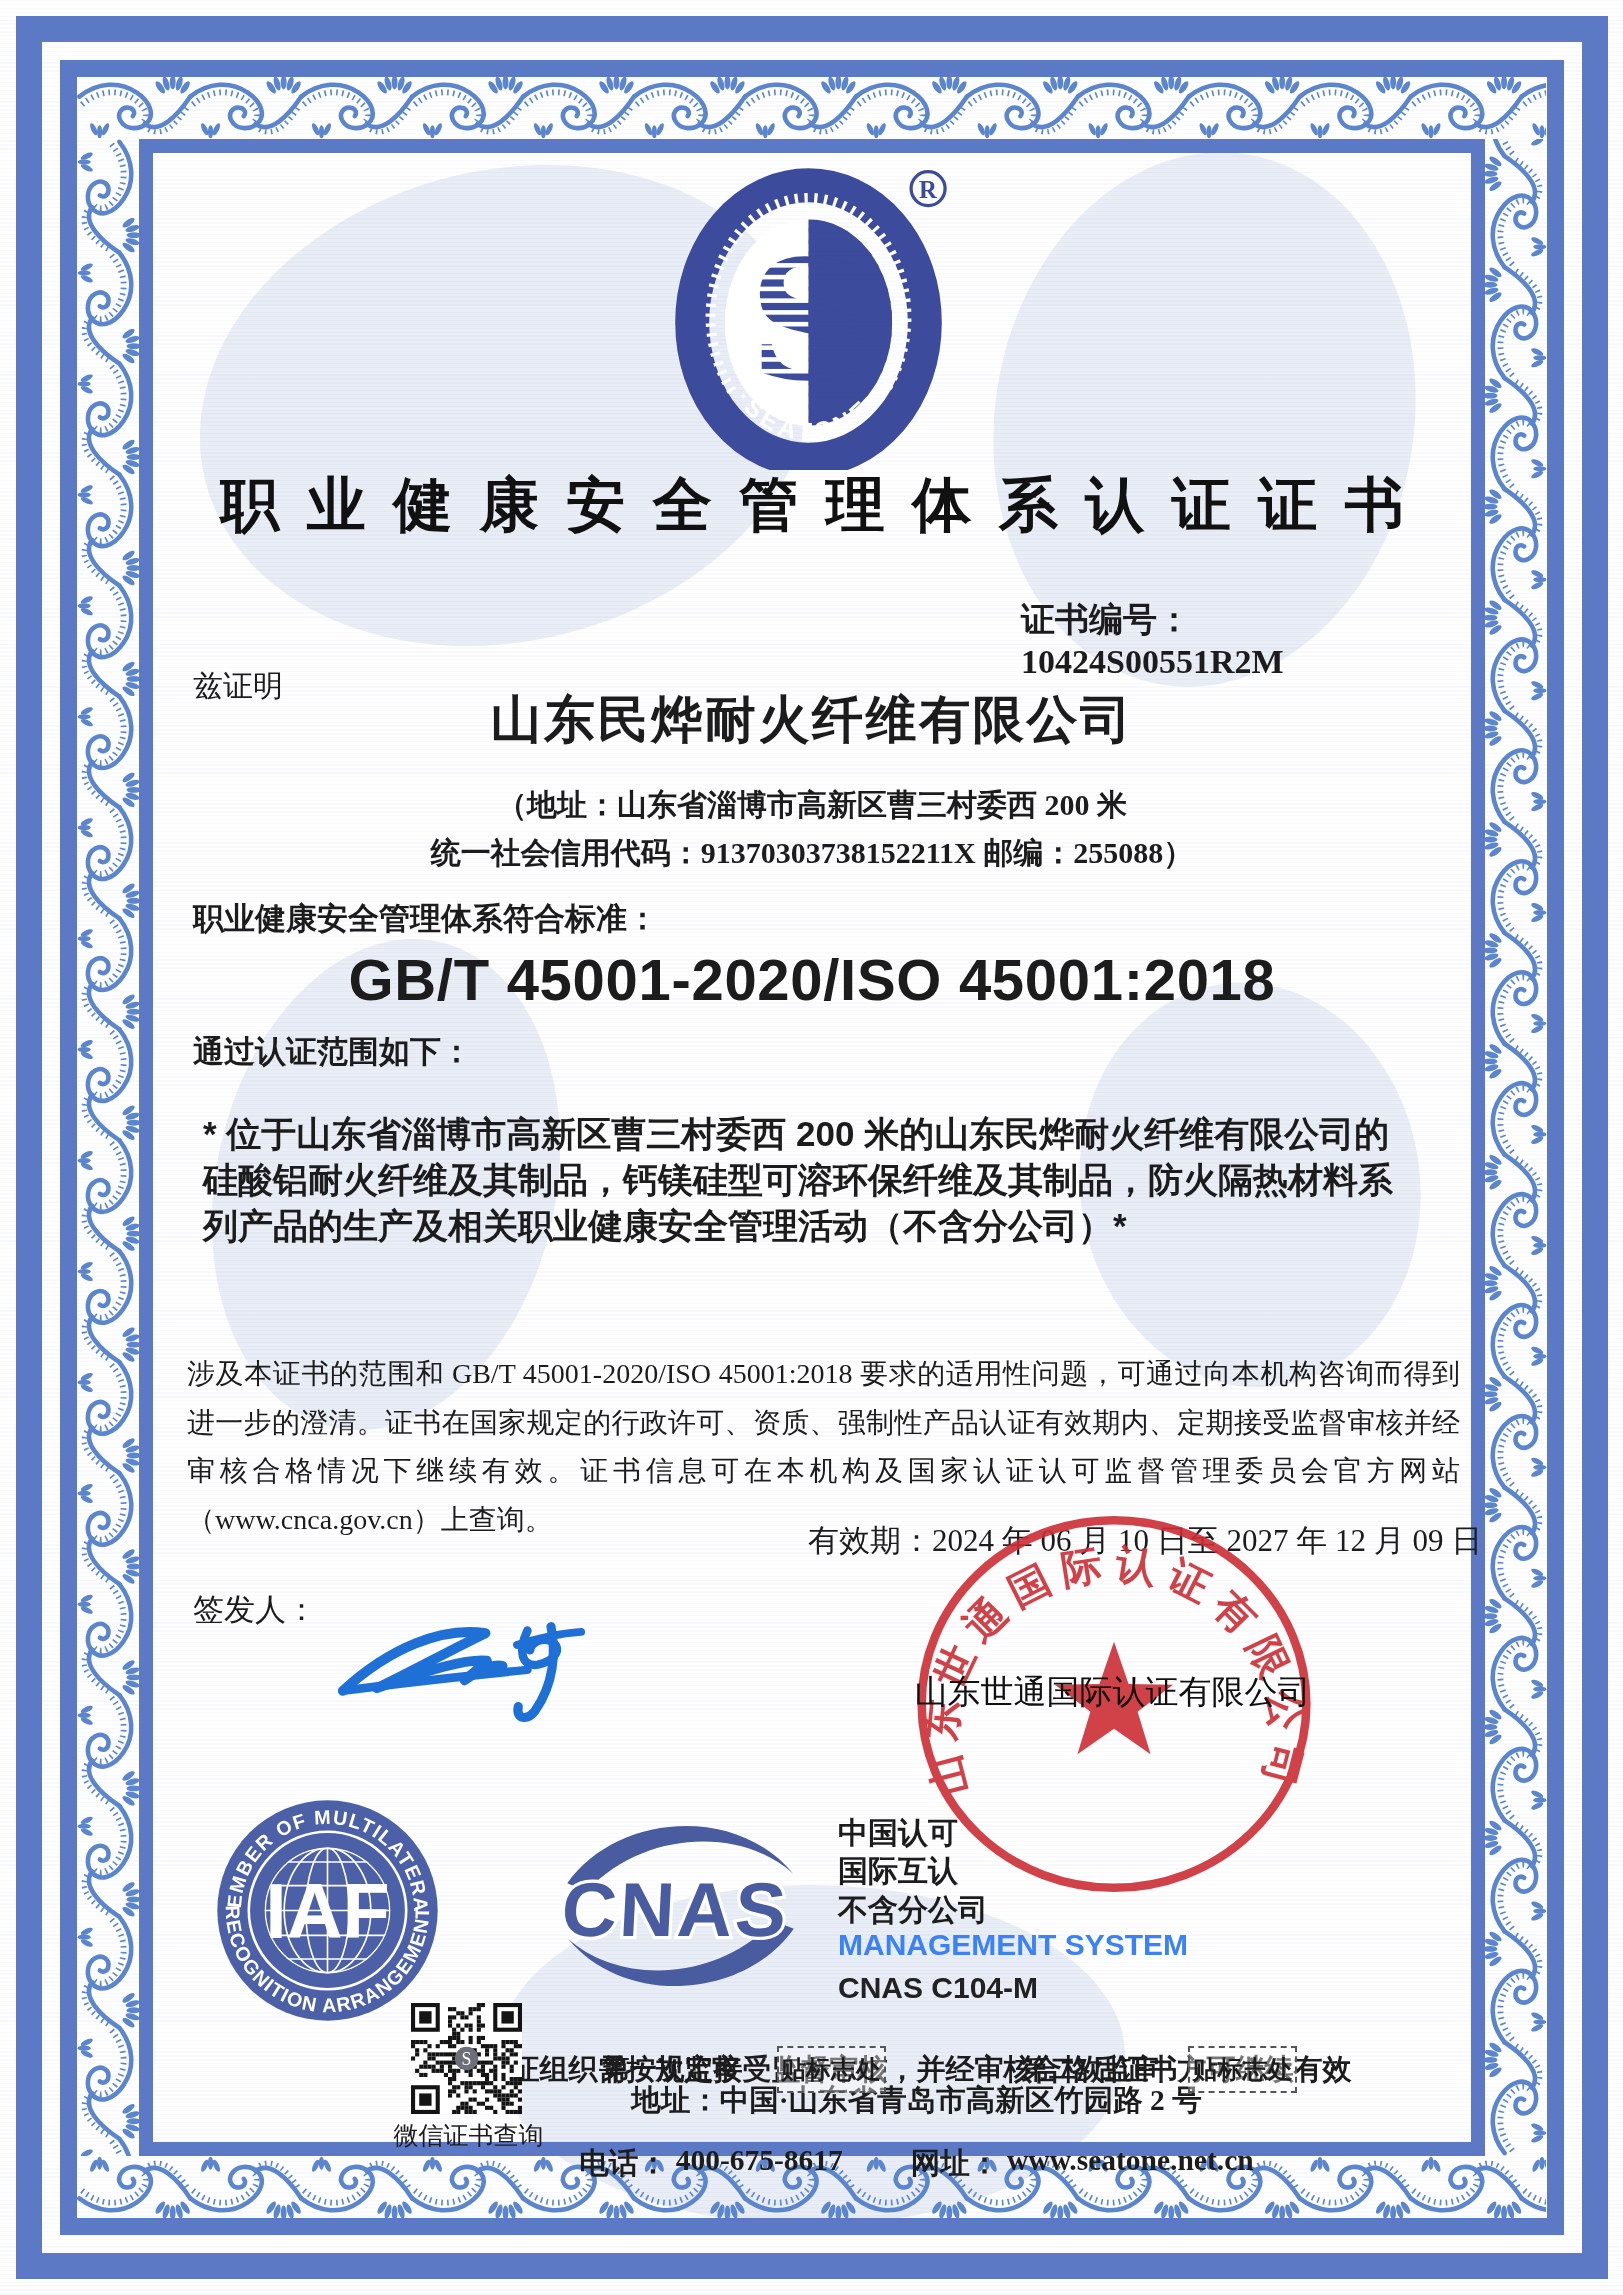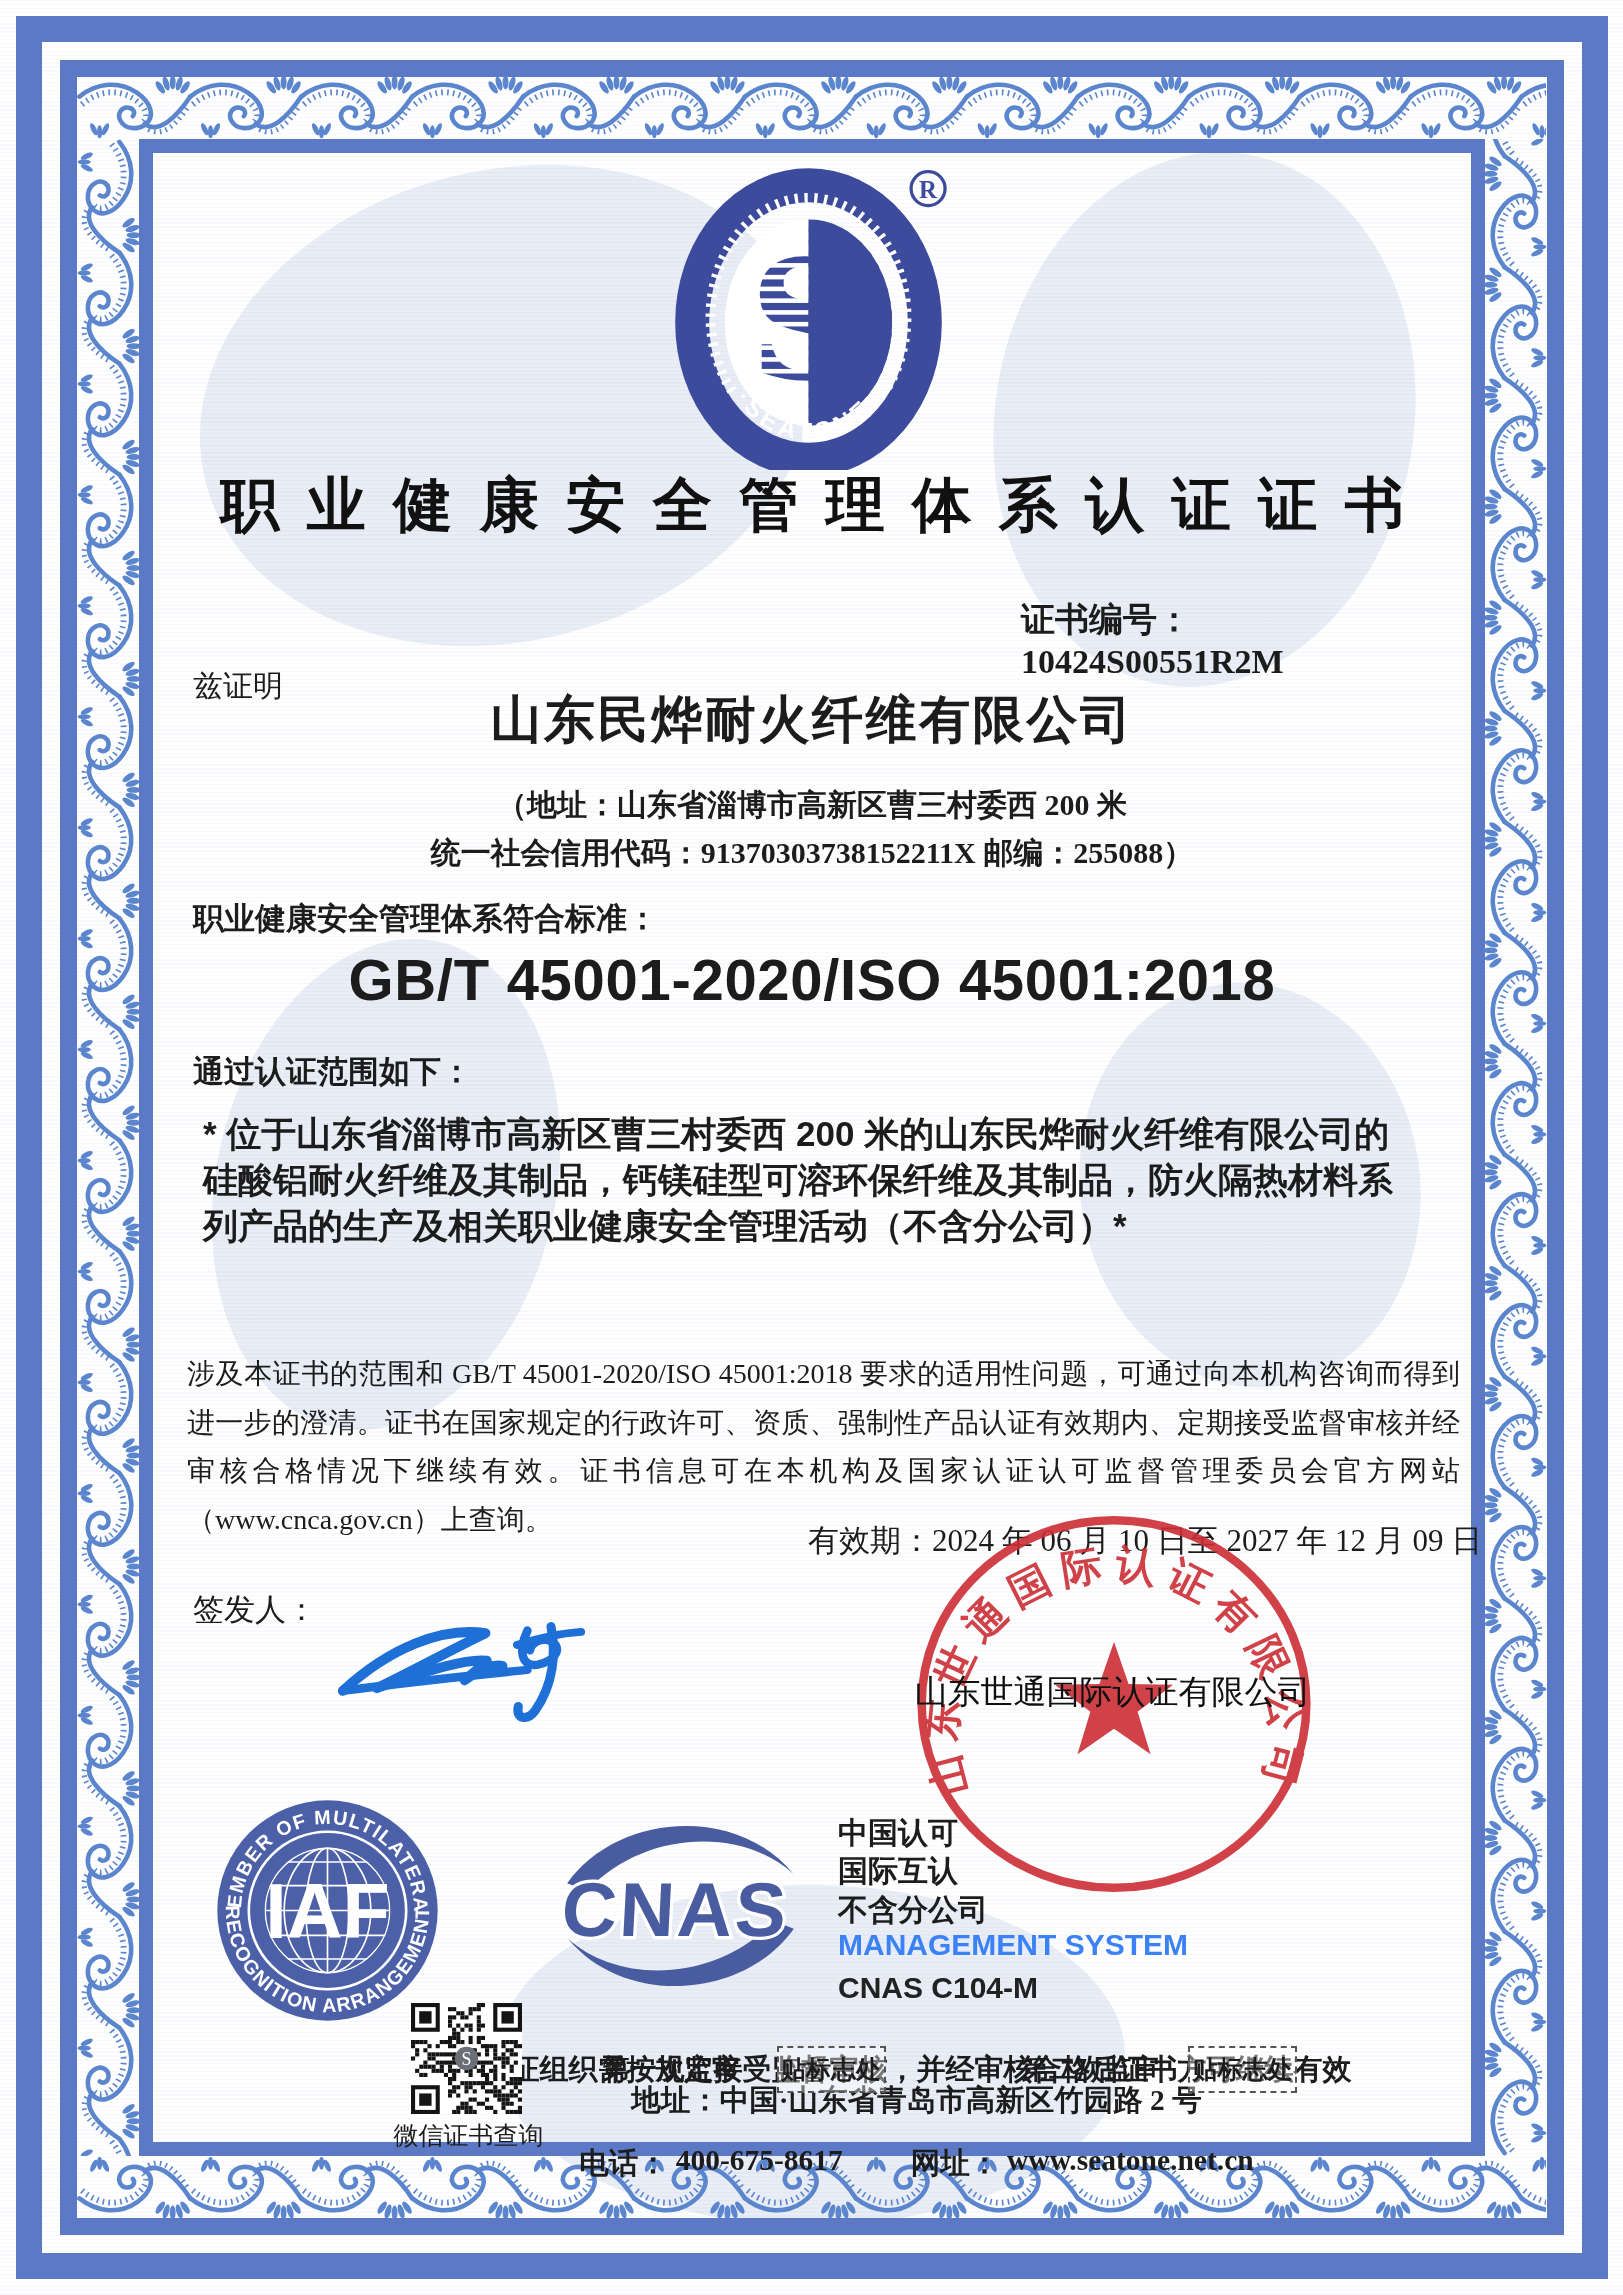--- a/index.html
+++ b/index.html
@@ -22,21 +22,21 @@
   .abs{position:absolute;z-index:10;}
   .ctr{left:154px;width:1316px;text-align:center;}
   .title{top:466px;font-size:59px;font-weight:900;letter-spacing:27.5px;text-indent:27.5px;color:#111;}
   .certno{top:597px;left:1021px;width:425px;font-size:34px;font-weight:bold;text-align:left;}
   .hereby{top:666px;left:193px;font-size:30px;}
   .company{top:686px;font-size:51px;font-weight:900;letter-spacing:2.6px;}
   .addr1{top:785px;font-size:30px;font-weight:700;}
   .addr2{top:833px;font-size:30px;font-weight:700;}
   .stdintro{top:898px;left:193px;font-size:31px;font-weight:700;font-family:"Liberation Sans","DejaVu Sans",sans-serif;}
   .standard{top:946px;font-size:58px;font-weight:bold;font-family:"Liberation Sans","DejaVu Sans",sans-serif;letter-spacing:0.7px;}
-  .scopeintro{top:1031px;left:193px;font-size:31px;font-weight:700;font-family:"Liberation Sans","DejaVu Sans",sans-serif;margin-top:20px;}
+  .scopeintro{top:1031px;left:193px;font-size:31px;font-weight:700;font-family:"Liberation Sans","DejaVu Sans",sans-serif;}
   .scope{top:1111px;left:203px;width:1217px;font-size:35px;font-weight:700;line-height:1.32;
          font-family:"Liberation Sans","DejaVu Sans",sans-serif;}
   .legal{top:1350px;left:187px;width:1273px;font-size:28px;line-height:1.74;text-align:justify;}
   .issuedate{top:1520px;left:193px;font-size:31px;}
   .validity{top:1520px;left:808px;font-size:31px;}
   .signer{top:1589px;left:193px;font-size:31px;}
   .issuer-name{top:1670px;left:818px;width:589px;font-size:33px;text-align:center;color:#101010;z-index:12;}
   .accred{top:1814px;left:838px;font-size:30px;font-weight:600;line-height:1.28;}
   .mgmt{top:1928px;left:838px;font-size:30px;font-weight:bold;font-family:"Liberation Sans","DejaVu Sans",sans-serif;color:#3b82f6;}
   .cnascode{top:1971px;left:838px;font-size:30px;font-weight:bold;font-family:"Liberation Sans","DejaVu Sans",sans-serif;color:#222;text-align:center;}

